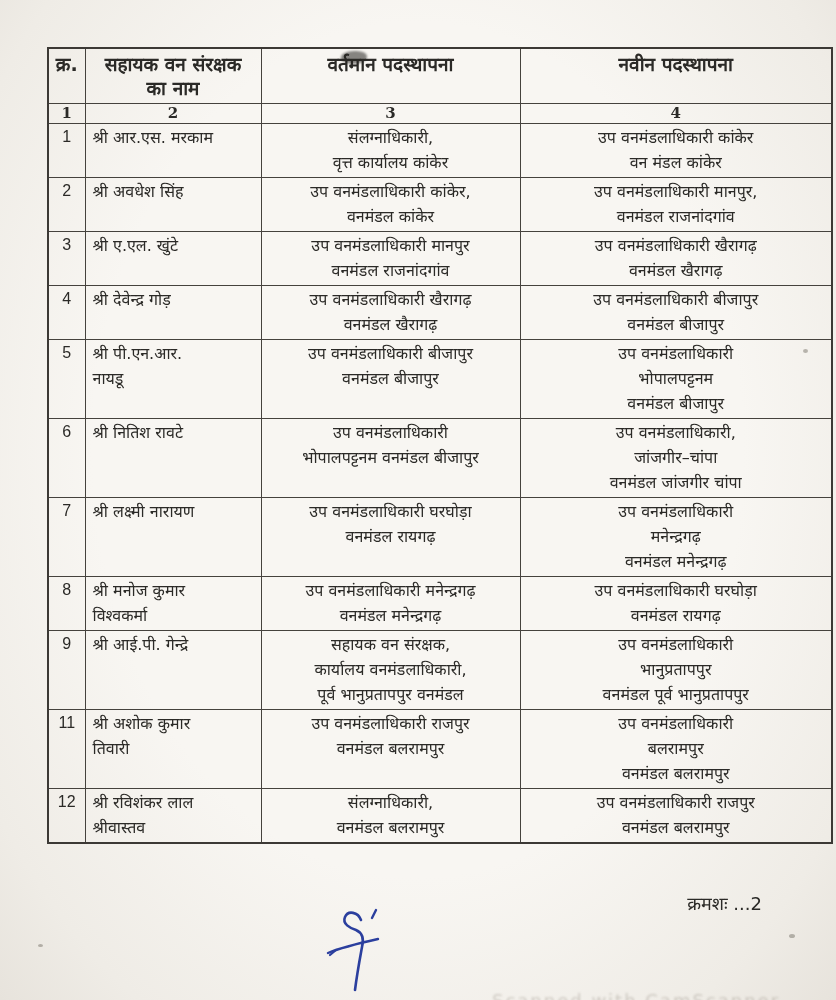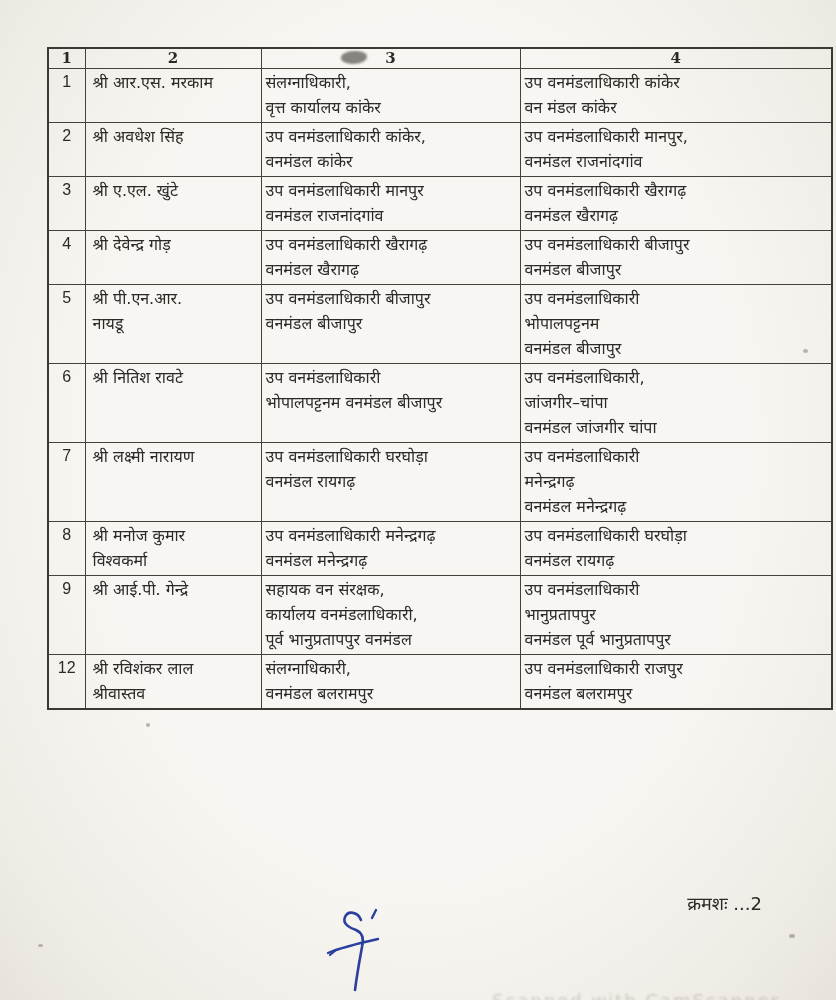--- a/index.html
+++ b/index.html
@@ -50,21 +50,21 @@
   tr.num-row td {
     font-family: "DejaVu Serif", serif;
     font-weight: bold;
     text-align: center;
     font-size: 15px;
     line-height: 16px;
     padding: 1px 0 2px 0;
   }
   td.c-serial { text-align: center; font-size: 16px; line-height: 24px; font-family: "Liberation Sans", sans-serif; }
   td.c-name   { text-align: left; padding-left: 7px; }
-  td.c-cur, td.c-new { }
+  td.c-cur, td.c-new { text-align: center; }
 
   
   .continuation {
     position: absolute;
     top: 891px;
     right: 74px;
     font-weight: normal;
     font-size: 18px;
     color: #2b2a27;
   }
@@ -107,20 +107,27 @@
 <div class="scan-page">
 
   <table class="posting-table">
     <colgroup>
         <col class="c1">
         <col class="c2">
         <col class="c3">
         <col class="c4">
       </colgroup>
     <tbody>
+      <tr>
+        <th>क्र.</th>
+        <th>सहायक वन संरक्षक
+का नाम</th>
+        <th>वर्तमान पदस्थापना</th>
+        <th>नवीन पदस्थापना</th>
+      </tr>
       <tr class="num-row">
         <td>1</td>
         <td>2</td>
         <td>3</td>
         <td>4</td>
       </tr>
 
       <tr>
         <td class="c-serial">1</td>
         <td class="c-name">श्री आर.एस. मरकाम</td>
@@ -194,20 +201,30 @@
         <td class="c-serial">9</td>
         <td class="c-name">श्री आई.पी. गेन्द्रे</td>
         <td class="c-cur">सहायक वन संरक्षक,
 कार्यालय  वनमंडलाधिकारी,
 पूर्व भानुप्रतापपुर वनमंडल</td>
         <td class="c-new">उप वनमंडलाधिकारी
 भानुप्रतापपुर
 वनमंडल पूर्व भानुप्रतापपुर</td>
       </tr>
       <tr>
+        <td class="c-serial">11</td>
+        <td class="c-name">श्री अशोक कुमार
+तिवारी</td>
+        <td class="c-cur">उप वनमंडलाधिकारी राजपुर
+वनमंडल बलरामपुर</td>
+        <td class="c-new">उप वनमंडलाधिकारी
+बलरामपुर
+वनमंडल बलरामपुर</td>
+      </tr>
+      <tr>
         <td class="c-serial">12</td>
         <td class="c-name">श्री रविशंकर लाल
 श्रीवास्तव</td>
         <td class="c-cur">संलग्नाधिकारी,
 वनमंडल बलरामपुर</td>
         <td class="c-new">उप वनमंडलाधिकारी राजपुर
 वनमंडल बलरामपुर</td>
       </tr>
     </tbody>
   </table>

